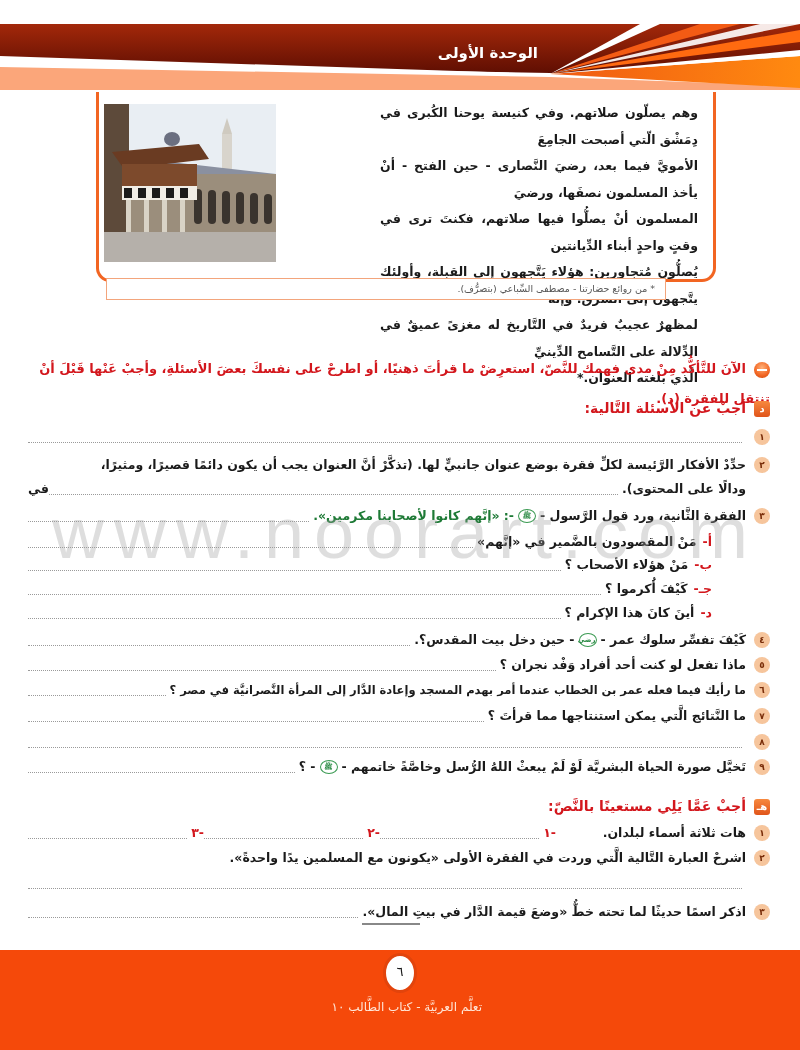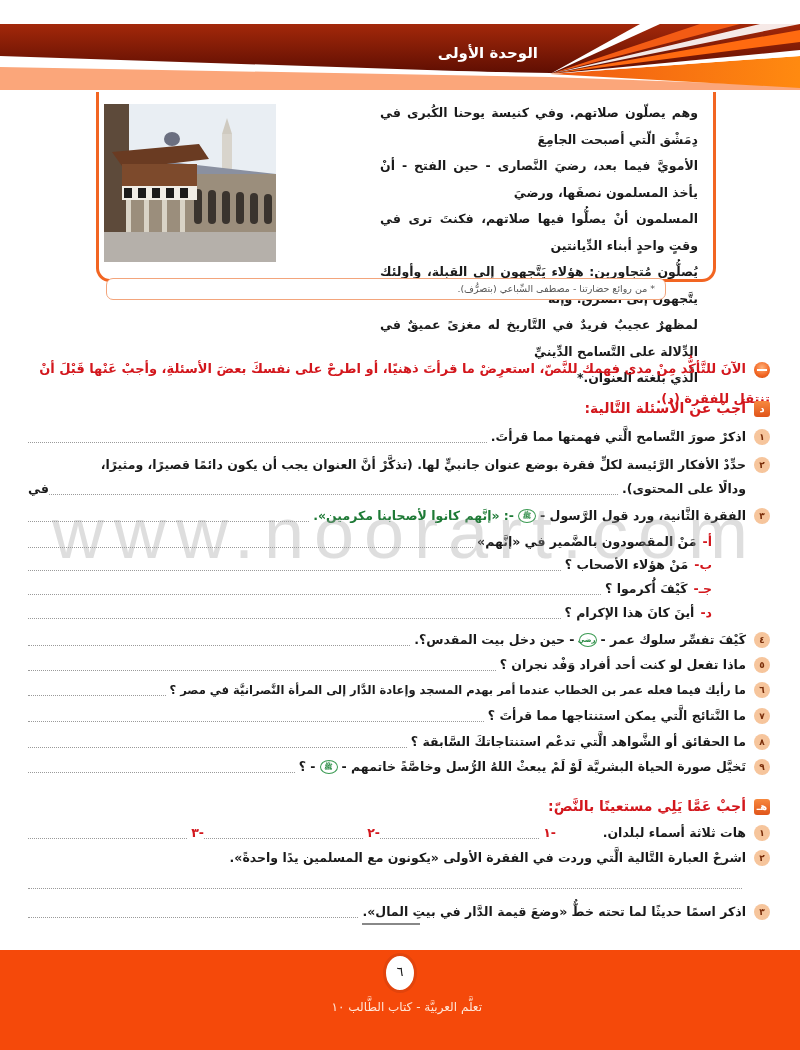--- a/index.html
+++ b/index.html
@@ -11,21 +11,21 @@
   .header svg { position: absolute; top: 0; left: 0; }
   .unit-title { position: absolute; top: 20px; right: 262px; color: #ffffff; font-weight: bold; font-size: 15px; }
 
   
   .reading-box { position: absolute; top: 92px; left: 96px; width: 620px; height: 190px;
     border: 3px solid #f26522; border-top: none; border-left-color: #f26522; border-radius: 0 0 14px 14px; }
   .reading-box::before { content: ""; position: absolute; top: 0; right: -3px; width: 3px; height: 0; }
   .reading-photo { position: absolute; top: 104px; left: 104px; width: 172px; height: 158px; overflow: hidden; }
   .reading-text { position: absolute; top: 100px; right: 102px; width: 318px; font-size: 12.5px; line-height: 26.5px; font-weight: bold; text-align: justify; text-align-last: right; margin-left: 44px; }
   .source-line { position: absolute; top: 278px; left: 106px; width: 560px; height: 22px;
-    border: 1px solid #f3a57c; border-radius: 7px; background: #fff; font-size: 9.5px; color: #555; padding: 4px 10px 0 0; text-align: right; }
+    border: 1px solid #f3a57c; border-radius: 0; background: #fff; font-size: 9.5px; color: #555; padding: 4px 10px 0 0; text-align: right; }
 
   
   .intro { position: absolute; top: 354px; right: 30px; width: 745px; color: #d3171d; font-weight: bold; font-size: 13px; line-height: 30px; text-align: right; }
   .intro-icon { display: inline-block; width: 16px; height: 16px; border-radius: 50%; background: radial-gradient(circle at 50% 35%, #ffb27a, #f26522 60%, #c94a10); vertical-align: middle; margin-left: 8px; position: relative; }
   .intro-icon::after { content: ""; position: absolute; left: 3px; right: 3px; top: 7px; height: 2px; background: #fff; }
 
   .sec-heading { position: absolute; right: 30px; color: #d3171d; font-weight: bold; font-size: 14px; }
   .sec-badge { display: inline-block; width: 16px; height: 16px; border-radius: 3px; background: linear-gradient(#f7893f, #e0541a); color: #fff; font-size: 10px; text-align: center; line-height: 16px; vertical-align: middle; margin-left: 8px; }
 
   .q { position: absolute; right: 30px; left: 28px; font-size: 12.5px; font-weight: bold; height: 22px; line-height: 22px; display: flex; flex-direction: row; align-items: center; white-space: nowrap; }
@@ -123,21 +123,20 @@
 <div class="intro">
   <span class="intro-icon"></span><span>الآنَ للتَّأكُّد مِنْ مدى فهمك للنَّصّ، استعرِضْ ما قرأتَ ذهنيًا، أو اطرحْ على نفسكَ بعضَ الأسئلةِ، وأجبْ عَنْها قَبْلَ أنْ تنتقل للفقرة (د).</span>
 </div>
 
 <div class="sec-heading" style="top:400px;">
   <span class="sec-badge">د</span><span>أجبْ عن الأسئلة التَّالية:</span>
 </div>
 
 <div class="q" style="top:426px;">
   <span class="num">١</span>
-  <span>اذكرْ صورَ التَّسامح الَّتي فهمتها مما قرأتَ.</span>
   <span class="dots"></span>
 </div>
 
 <div class="q" style="top:454px;">
   <span class="num">٢</span>
   <span>حدِّدْ الأفكار الرَّئيسة لكلِّ فقرة بوضع عنوان جانبيٍّ لها. (تذكَّرْ أنَّ العنوان يجب أن يكون دائمًا قصيرًا، ومثيرًا،</span>
 </div>
 <div class="q" style="top:478px; right:54px;">
   <span>ودالًا على المحتوى).</span>
   <span class="dots"></span>
@@ -189,21 +188,20 @@
   <span style="font-size:11.5px;">ما رأيك فيما فعله عمر بن الخطاب عندما أمر بهدم المسجد وإعادة الدَّار إلى المرأة النَّصرانيَّة في مصر ؟</span>
   <span class="dots"></span>
 </div>
 <div class="q" style="top:705px;">
   <span class="num">٧</span>
   <span>ما النَّتائج الَّتي يمكن استنتاجها مما قرأتَ ؟</span>
   <span class="dots"></span>
 </div>
 <div class="q" style="top:731px;">
   <span class="num">٨</span>
-  <span>ما الحقائق أو الشَّواهد الَّتي تدعْم استنتاجاتكَ السَّابقة ؟</span>
   <span class="dots"></span>
 </div>
 <div class="q" style="top:756px;">
   <span class="num">٩</span>
   <span>تَخيَّل صورة الحياة البشريَّة لَوْ لَمْ يبعثْ اللهُ الرُّسل وخاصَّةً خاتمهم -</span>
   <span class="pbuh">ﷺ</span>
   <span>- ؟</span>
   <span class="dots"></span>
 </div>
 

